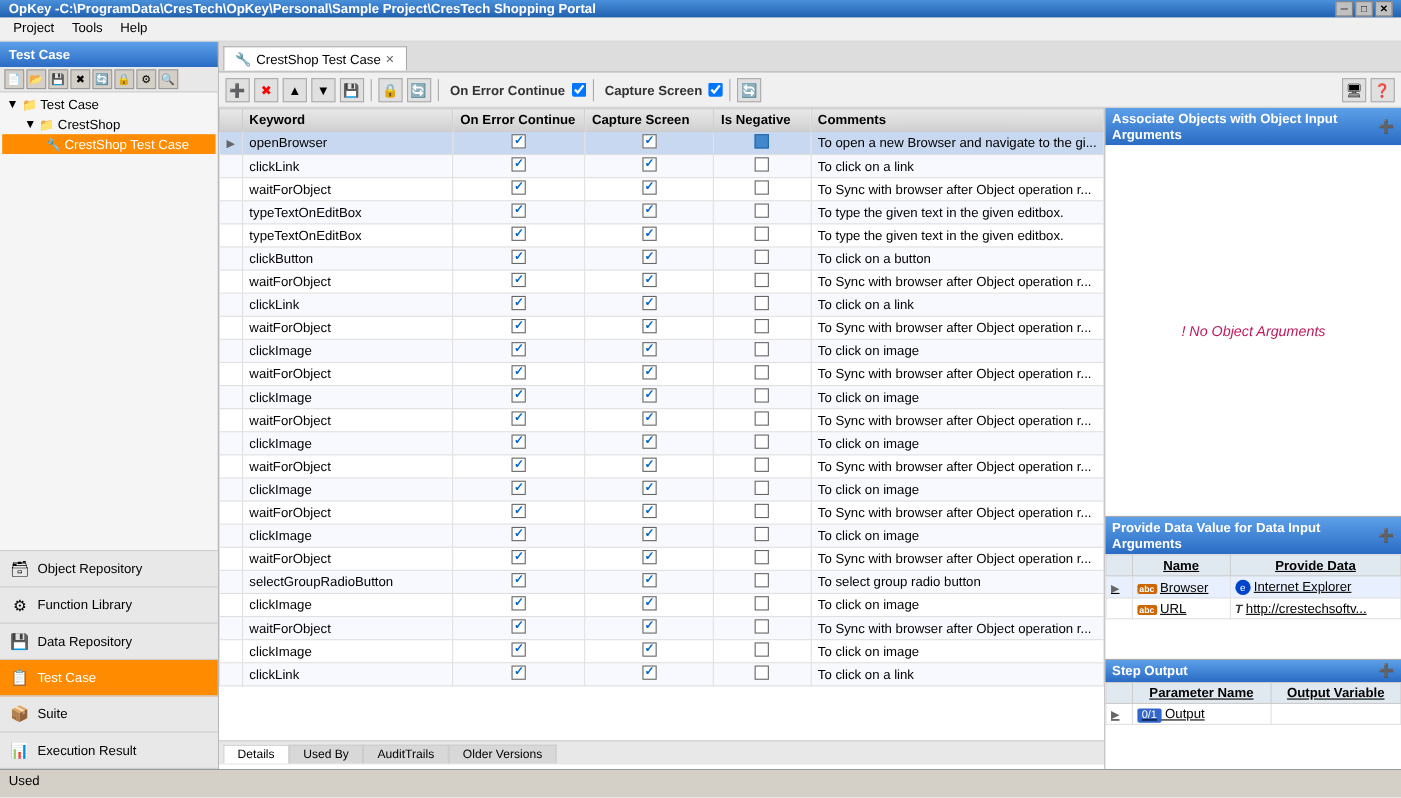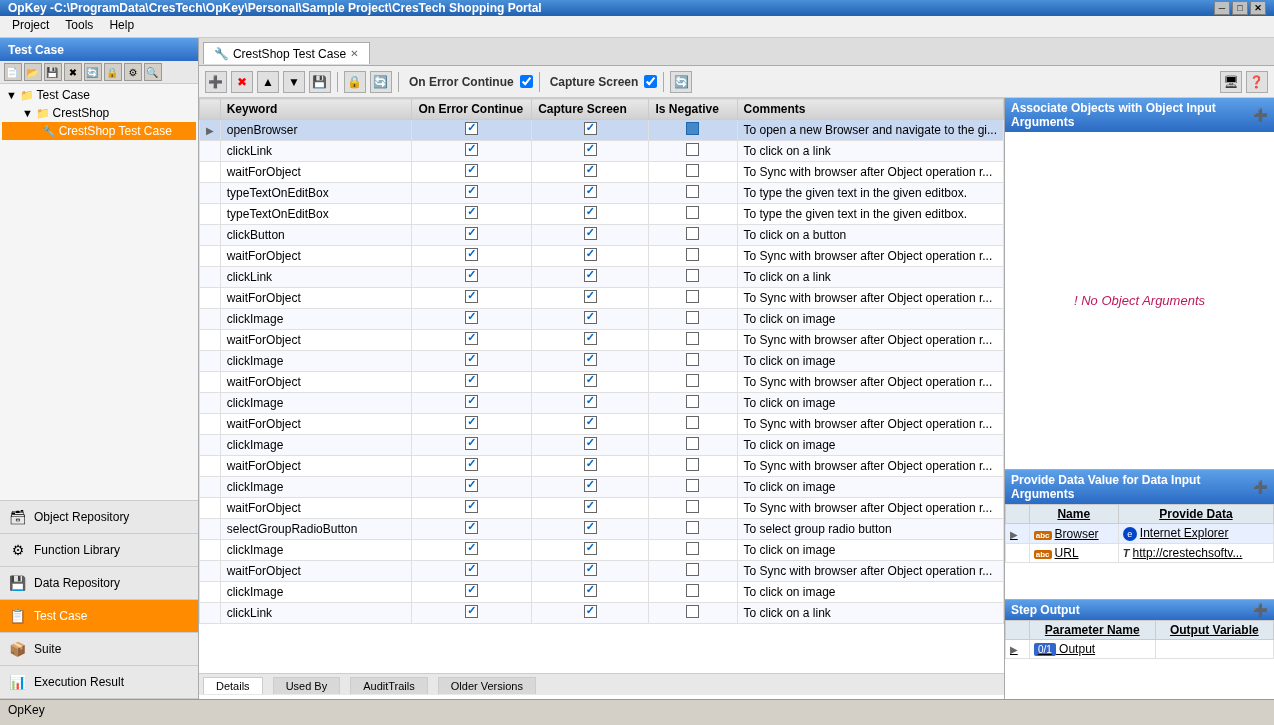--- a/index.html
+++ b/index.html
@@ -342,21 +342,21 @@
       align-items: center;
       padding: 2px 4px 0;
       height: 22px;
     }
     .bottom-tab {
       padding: 2px 12px;
       cursor: pointer;
       border: 1px solid #ccc;
       border-bottom: none;
       background: #d8d8d8;
-      margin-right: 10px;
+      margin-right: 0;
       font-size: 11px;
     }
     .bottom-tab.active { background: white; }
 
     
     #statusbar {
       background: #d4d0c8;
       border-top: 1px solid #999;
       height: 20px;
       display: flex;
@@ -775,14 +775,14 @@
             </table>
           </div>
         </div>
 
       </div>
     </div>
   </div>
 </div>
 
 <div id="statusbar">
-  <span>OpKey</span>
+  <span>Used</span>
 </div>
 
 </body></html>

